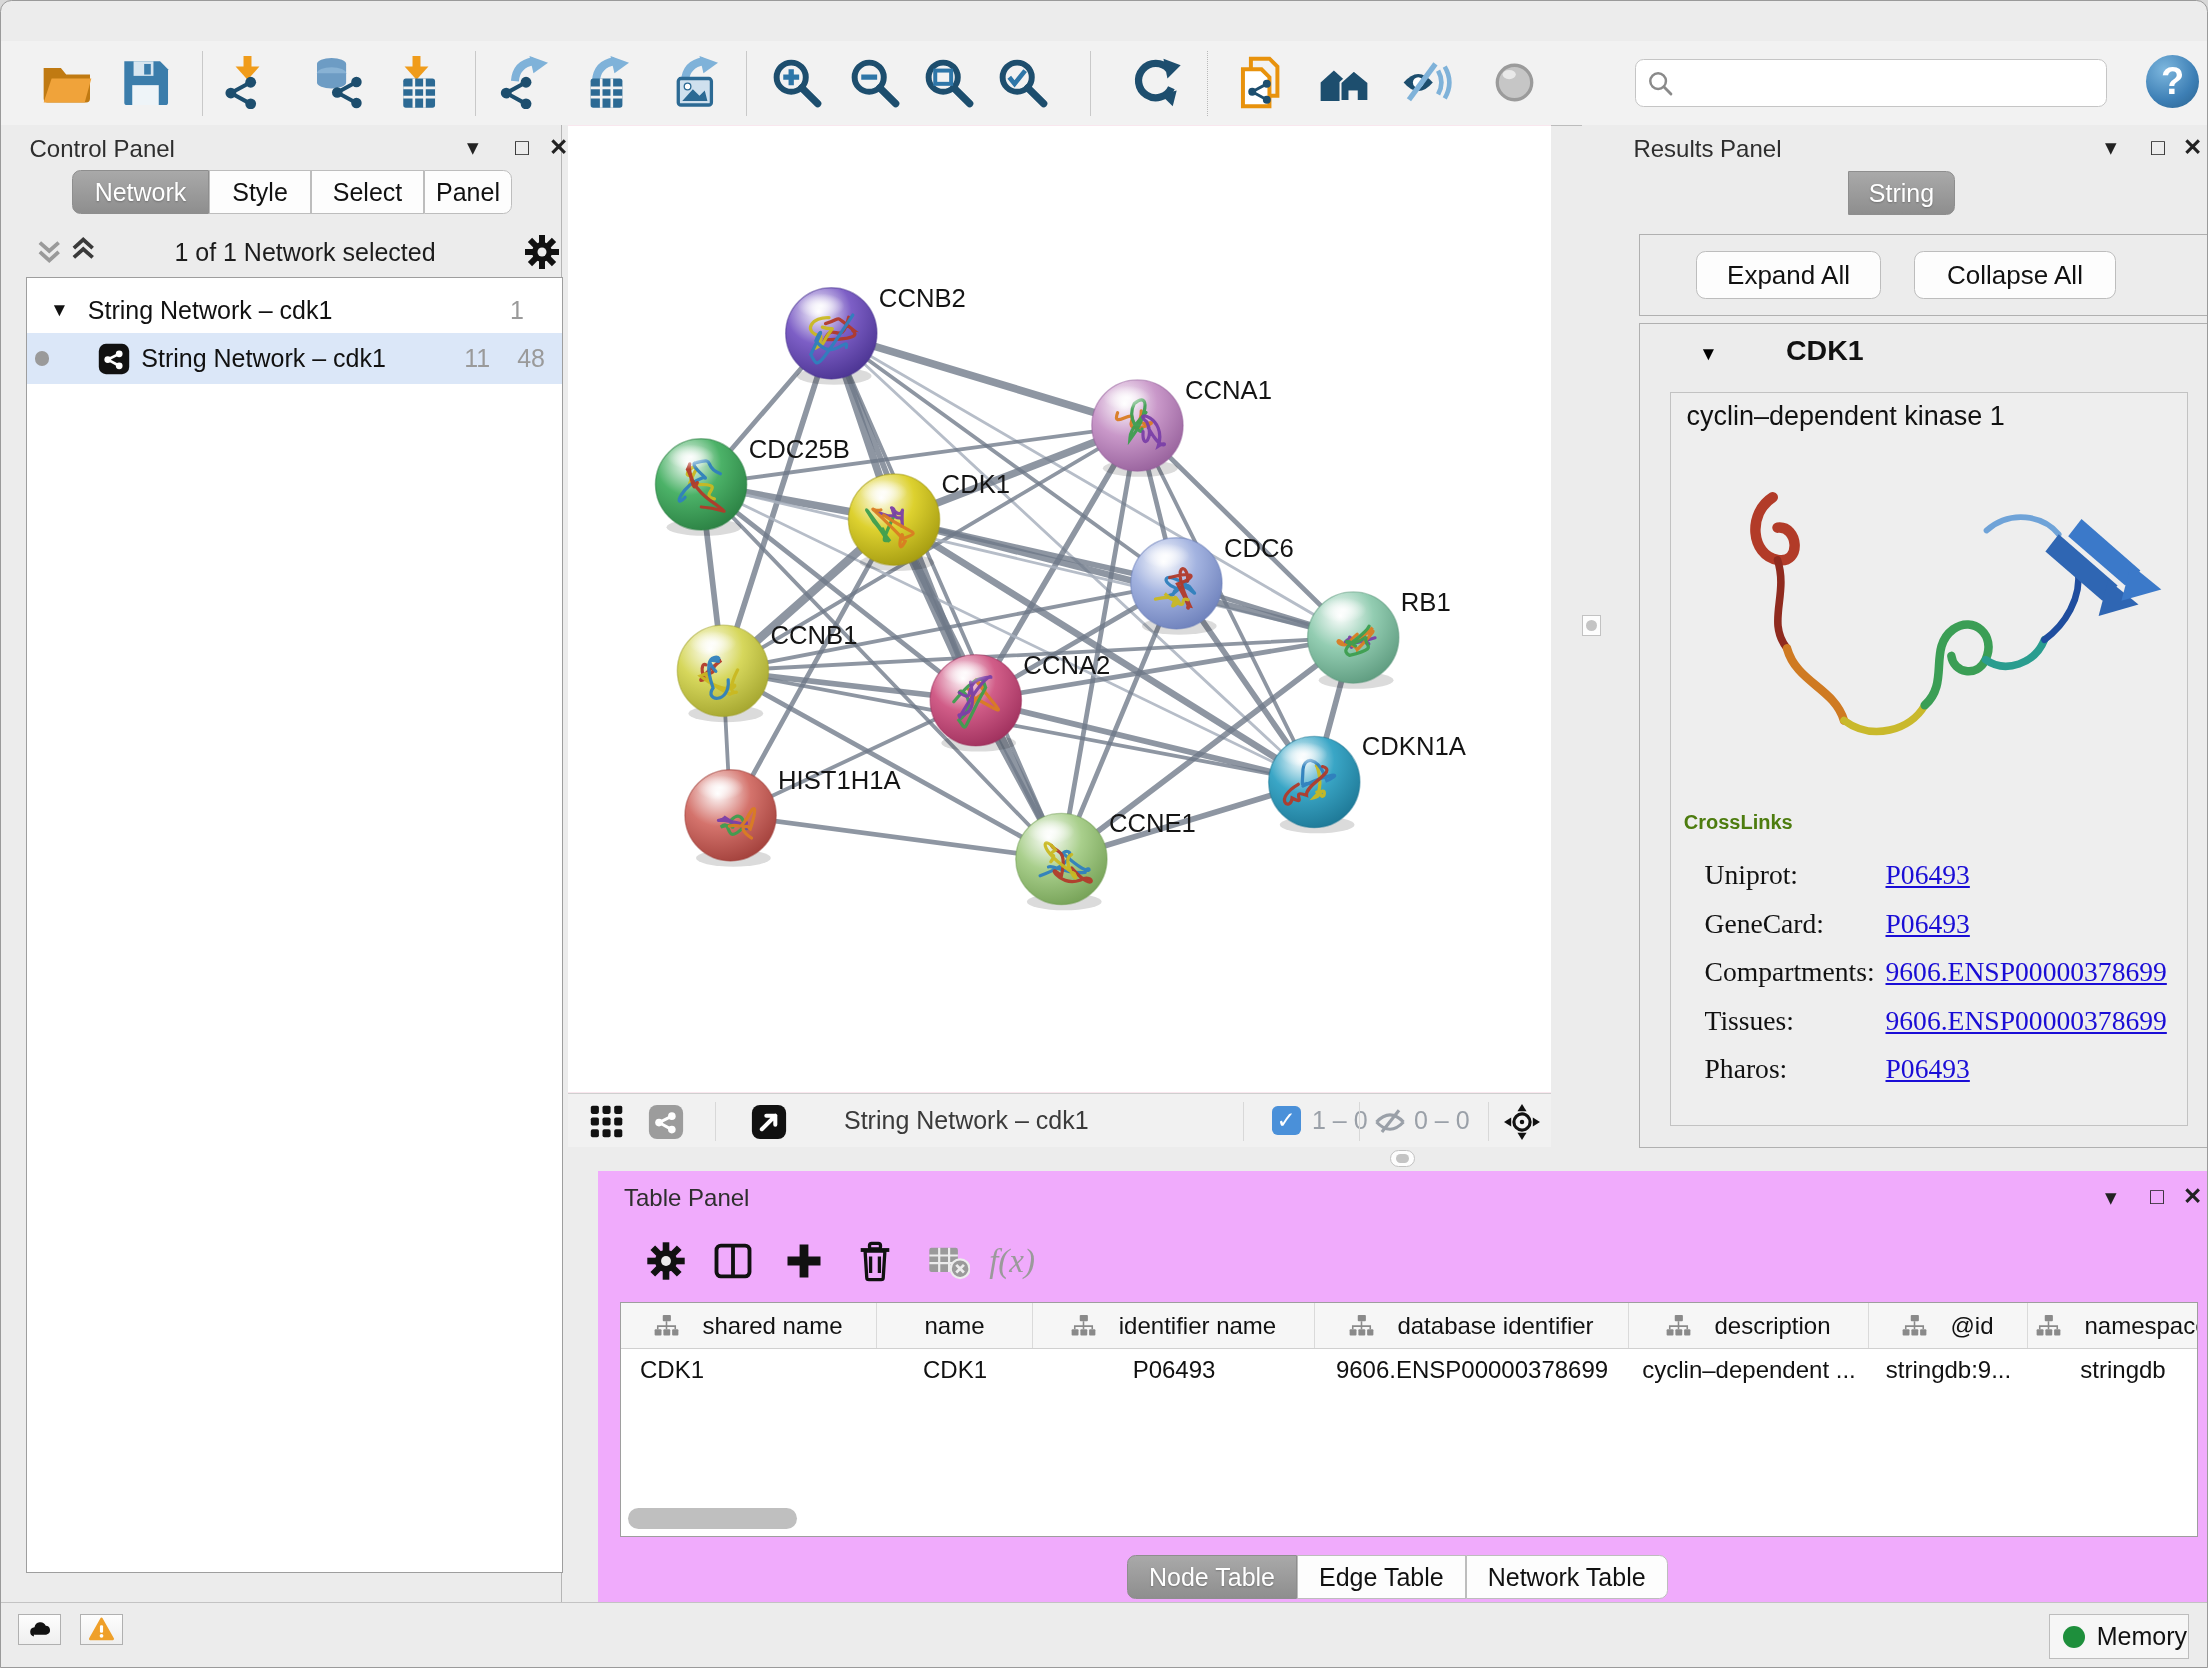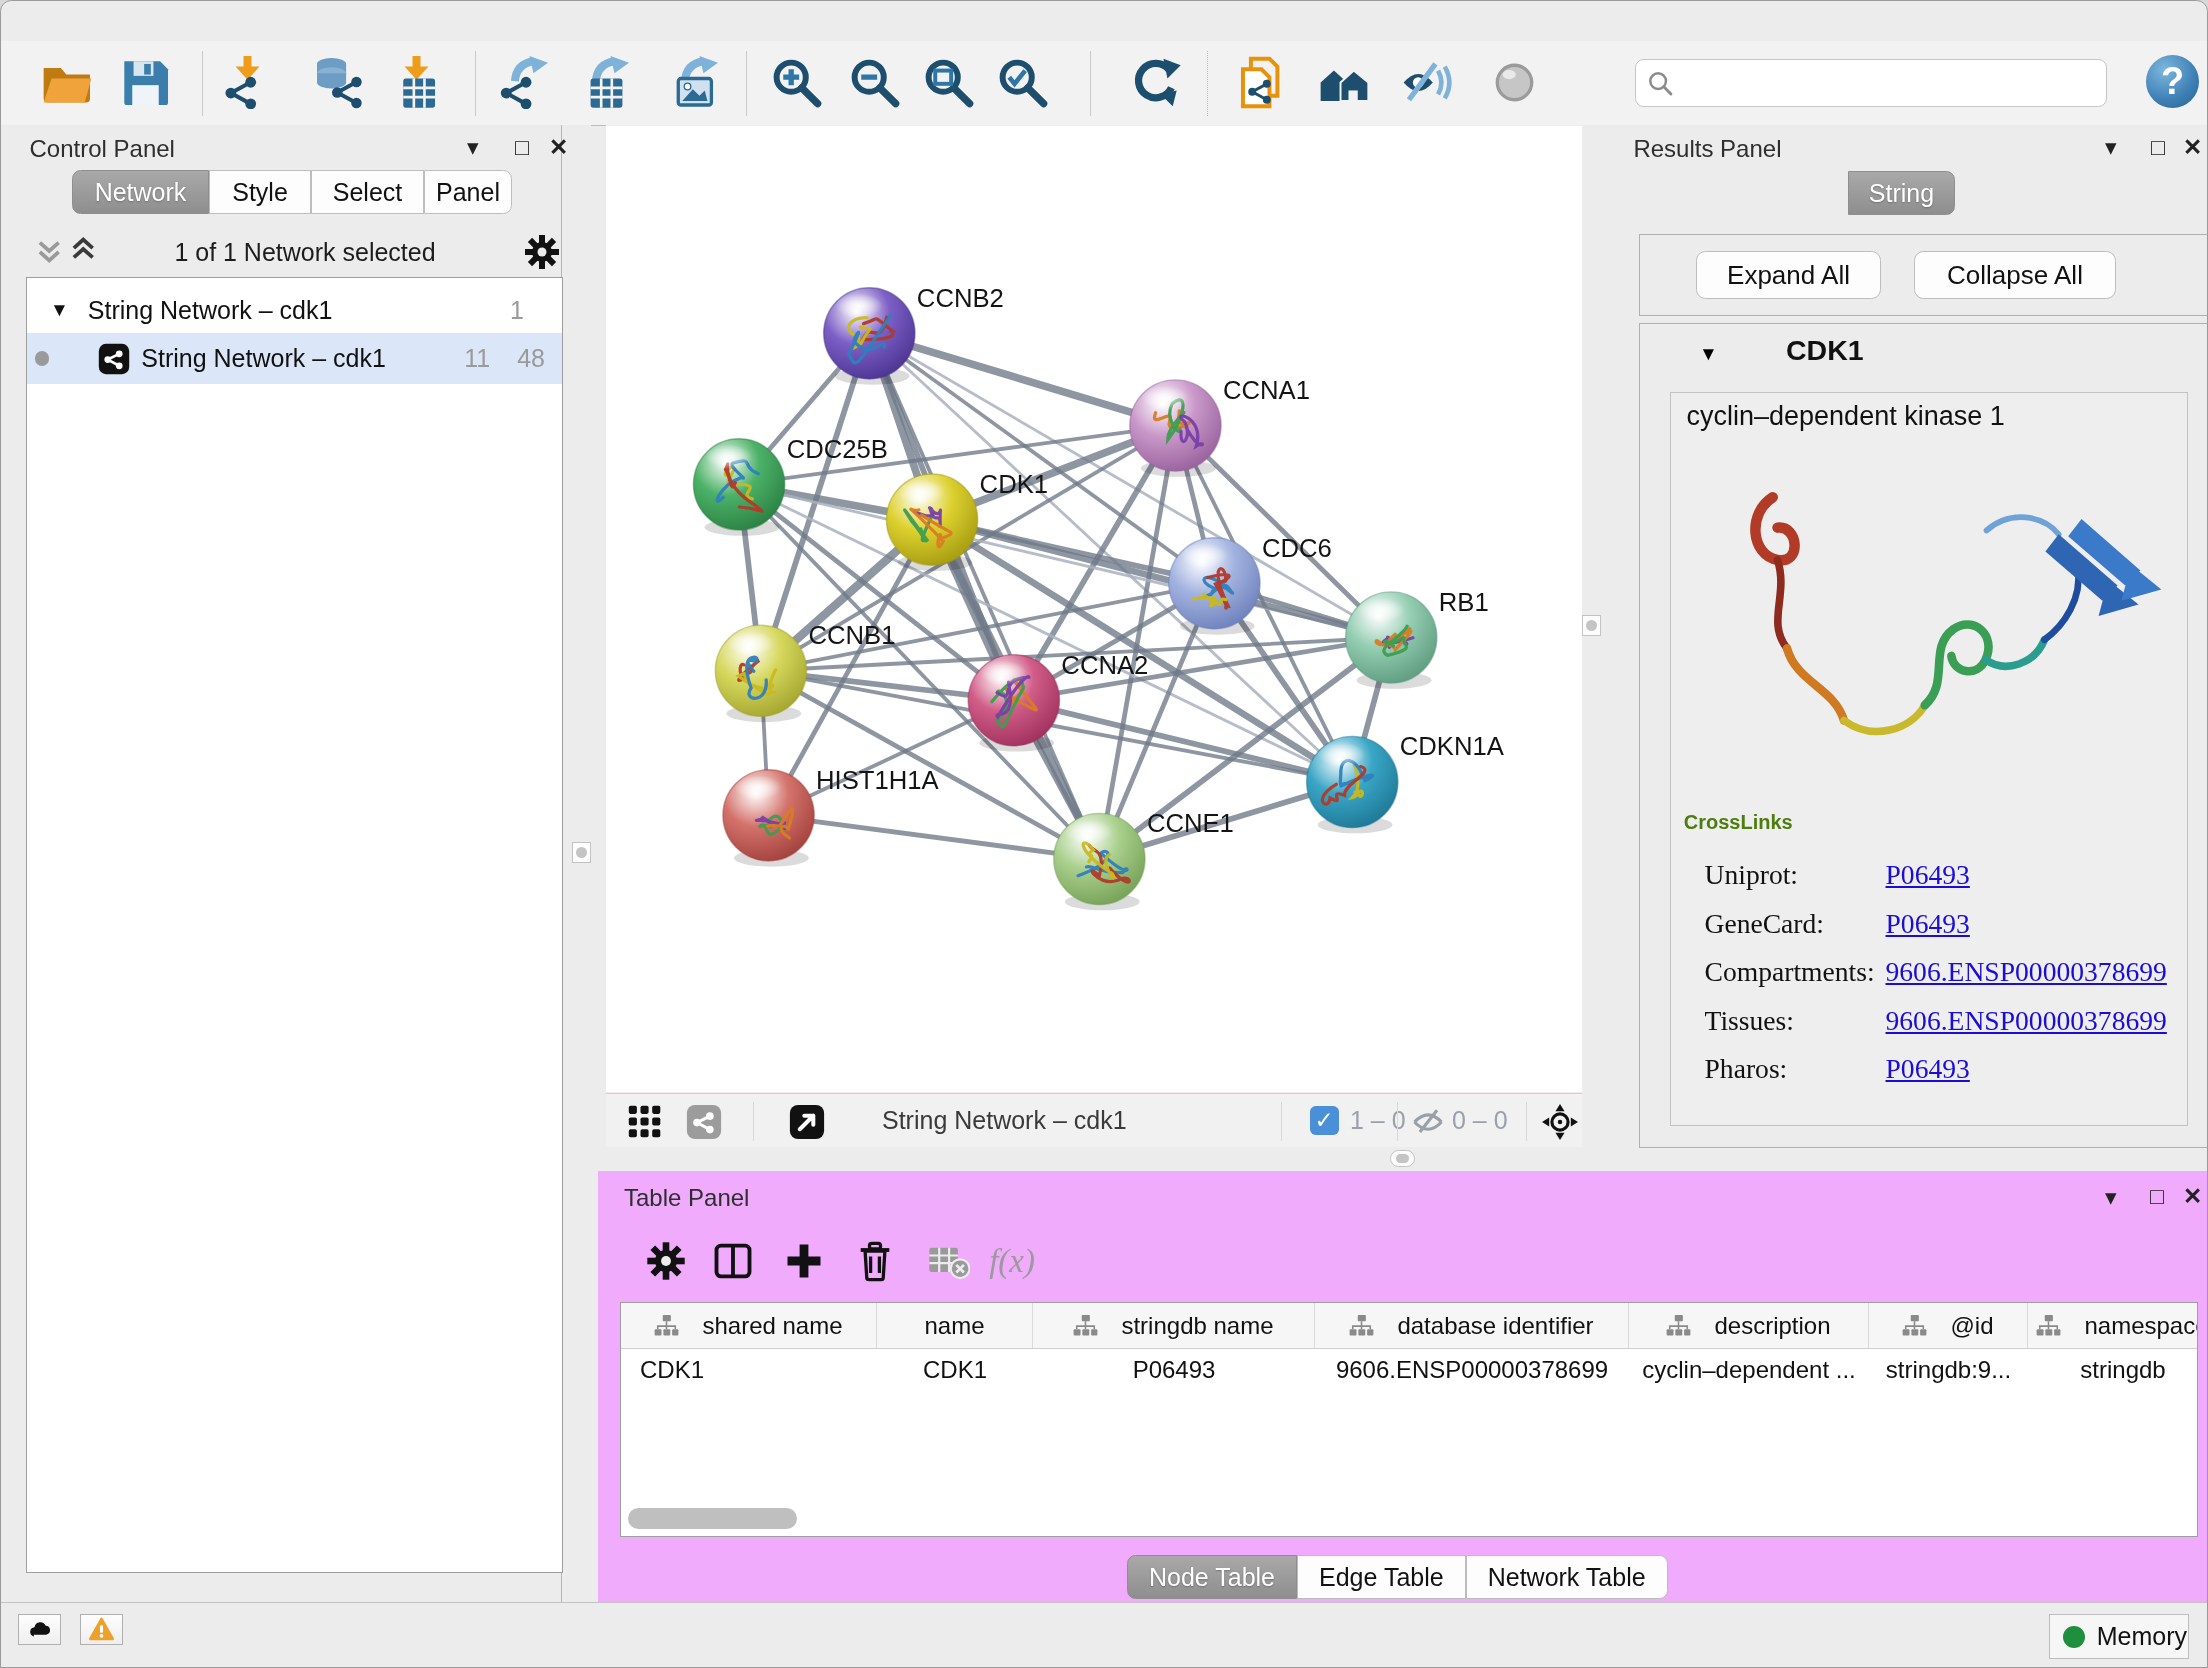--- a/index.html
+++ b/index.html
@@ -42,21 +42,21 @@
   .whitebox{background:#fff;border:1.9px solid #9e9e9e;box-sizing:border-box;}
   
   .ctrl{position:absolute;left:0;top:124px;width:590px;height:1477px;background:#ececec;}
   .ctrl .splitline{position:absolute;right:29.5px;top:0;bottom:0;border-right:1.9px solid #b5b5b5;}
   .split-handle{position:absolute;width:19px;height:21px;background:#fdfdfd;border:1px solid #c2c2c2;
                 box-sizing:border-box;display:flex;align-items:center;justify-content:center;cursor:pointer;}
   .split-handle i{width:11.4px;height:11.4px;border-radius:50%;background:#c4c4c4;display:block;}
   .treerow{position:absolute;left:0;right:0;display:flex;align-items:center;font-size:25px;color:#111;}
   .treerow .cnt{color:#9a9a9a;}
   
-  .netview{position:absolute;left:605px;top:124px;width:983px;height:1022px;background:#be185d;padding-left:21px;}
+  .netview{position:absolute;left:567px;top:124px;width:983px;height:1022px;background:#be185d;}
   .netview svg.graph{position:absolute;left:0;top:0;}
   .netfooter{position:absolute;left:0;bottom:0;width:100%;height:54px;background:#f1f1f1;
              border-top:1.9px solid #cfcfcf;box-sizing:border-box;}
   .nf-sep{position:absolute;top:7.6px;height:39px;border-left:1.9px solid #d8d8d8;}
   .nf-ic{position:absolute;top:9.5px;width:36px;height:36px;cursor:pointer;}
   .nf-txt{position:absolute;font-size:25px;color:#3a3a3a;top:12.4px;}
   .nf-cnt{color:#9aa0a8;}
   .chk{position:absolute;top:12.4px;width:28.5px;height:28.5px;background:#4a90d9;border-radius:5.7px;
        color:#fff;font-size:23px;text-align:center;line-height:28.5px;cursor:pointer;}
   
@@ -684,21 +684,21 @@
           <div class="th" style="width: 282px;">
             <svg viewBox="0 0 40 40">
  <g fill="#8a8a8a">
                 <rect x="14" y="3" width="13" height="10" rx="1.5"></rect>
  <rect x="1" y="26" width="11" height="10" rx="1.5"></rect>
                 <rect x="15" y="26" width="11" height="10" rx="1.5"></rect>
  <rect x="29" y="26" width="10" height="10" rx="1.5"></rect>
               </g>
  <path d="M20 13 v6 M6 26 v-5 h28 v5 M20 19 v7" stroke="#8a8a8a" stroke-width="2.5" fill="none"></path>
             </svg>
-            <span>stringdb name</span>
+            <span>identifier name</span>
           </div>
           <div class="th" style="width: 314px;">
             <svg viewBox="0 0 40 40">
  <g fill="#8a8a8a">
                 <rect x="14" y="3" width="13" height="10" rx="1.5"></rect>
  <rect x="1" y="26" width="11" height="10" rx="1.5"></rect>
                 <rect x="15" y="26" width="11" height="10" rx="1.5"></rect>
  <rect x="29" y="26" width="10" height="10" rx="1.5"></rect>
               </g>
  <path d="M20 13 v6 M6 26 v-5 h28 v5 M20 19 v7" stroke="#8a8a8a" stroke-width="2.5" fill="none"></path>

